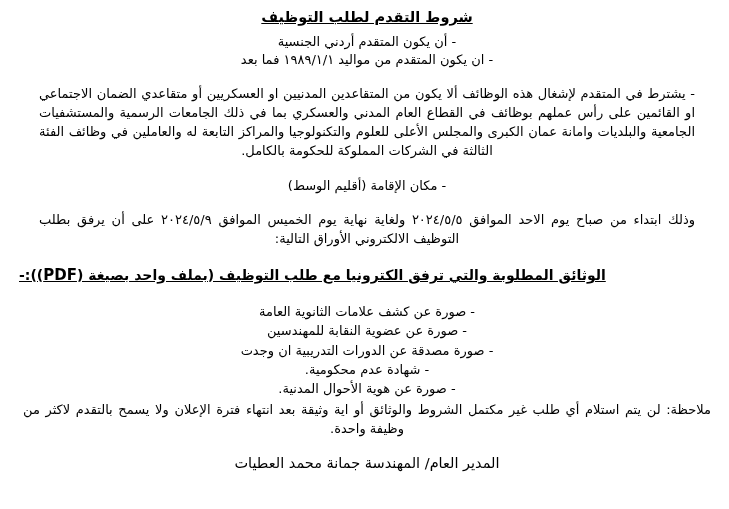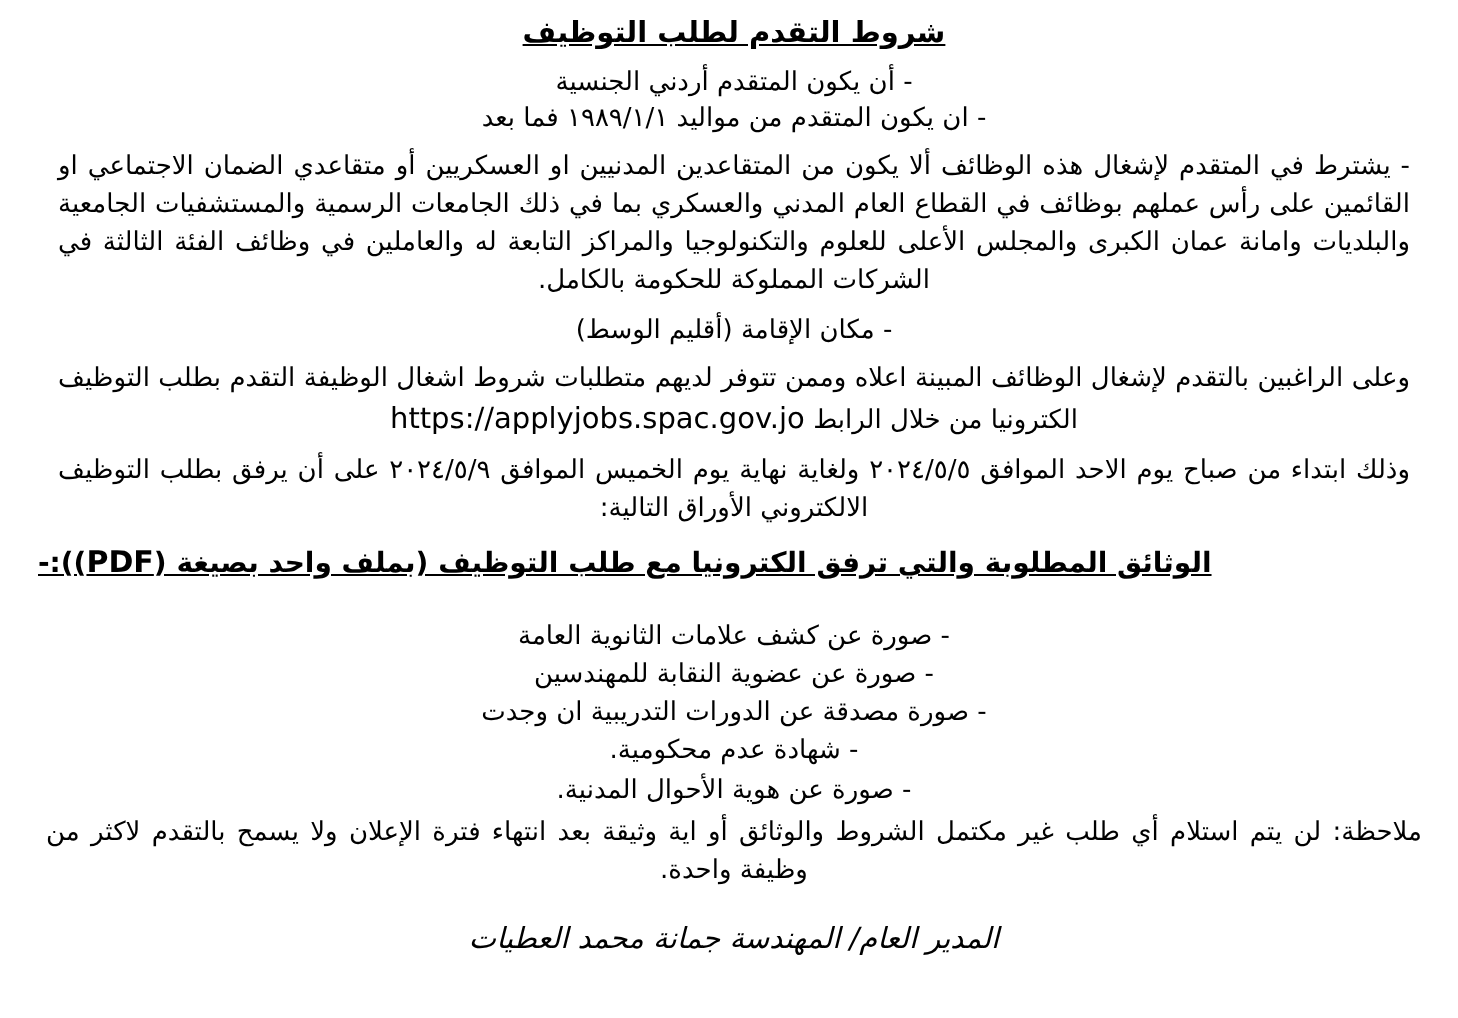--- a/index.html
+++ b/index.html
@@ -36,21 +36,21 @@
     line-height: 1.42;
     margin: 0;
     padding: 0;
   }
   .center { text-align: center; }
   .block {
     font-size: 13px;
     line-height: 1.45;
     text-align: justify;
     text-align-last: center;
-    margin: 6px;
+    margin: 16px;
   }
   .section-head {
     text-align: left;
     font-size: 14px;
     font-weight: bold;
     text-decoration: underline;
     margin: 6px 0 17px 0;
     line-height: 1.35;
   }
   .section-head .pdf {
@@ -60,21 +60,20 @@
     font-family: "DejaVu Sans", sans-serif;
     direction: ltr;
     unicode-bidi: embed;
     font-size: 14.5px;
   }
   .sig {
     text-align: center;
     font-size: 14.5px;
     margin-top: 14px;
     line-height: 1.4;
-    font-style: italic;
   }
   .gap-sm { height: 3px; }
   .note {
     font-size: 13px;
     line-height: 1.45;
     text-align: justify;
     text-align-last: center;
   }
   .list-item {
     font-size: 13px;
@@ -90,24 +89,20 @@
 
 <div class="page">
 
   <div class="doc-title">شروط التقدم لطلب التوظيف</div>
 
   <div class="line center">- أن يكون المتقدم أردني الجنسية</div>
   <div class="line center">- ان يكون المتقدم من مواليد ١٩٨٩/١/١ فما بعد</div>
   <div class="block wide">- يشترط في المتقدم لإشغال هذه الوظائف ألا يكون من المتقاعدين المدنيين او العسكريين أو متقاعدي الضمان الاجتماعي او القائمين على رأس عملهم بوظائف في القطاع العام المدني والعسكري بما في ذلك الجامعات الرسمية والمستشفيات الجامعية والبلديات وامانة عمان الكبرى والمجلس الأعلى للعلوم والتكنولوجيا والمراكز التابعة له والعاملين في وظائف الفئة الثالثة في الشركات المملوكة للحكومة بالكامل.</div>
   <div class="line center">- مكان الإقامة (أقليم الوسط)</div>
 
-  <div class="block wide">
-    <span>وعلى الراغبين بالتقدم لإشغال الوظائف المبينة اعلاه وممن تتوفر لديهم متطلبات شروط اشغال الوظيفة التقدم بطلب التوظيف الكترونيا من خلال الرابط</span>
-    <span class="url">https://applyjobs.spac.gov.jo</span>
-  </div>
 
   <div class="block wide">وذلك ابتداء من صباح يوم الاحد الموافق ٢٠٢٤/٥/٥ ولغاية نهاية يوم الخميس الموافق ٢٠٢٤/٥/٩ على أن يرفق بطلب التوظيف الالكتروني الأوراق التالية:</div>
 
   <div class="section-head">
     <span>الوثائق المطلوبة والتي ترفق الكترونيا مع طلب التوظيف (بملف واحد بصيغة (</span><span class="pdf">PDF</span><span>)):-</span>
   </div>
 
   <div class="list-item">- صورة عن كشف علامات الثانوية العامة</div>
   <div class="list-item">- صورة عن عضوية النقابة للمهندسين</div>
   <div class="list-item">- صورة مصدقة عن الدورات التدريبية ان وجدت</div>

